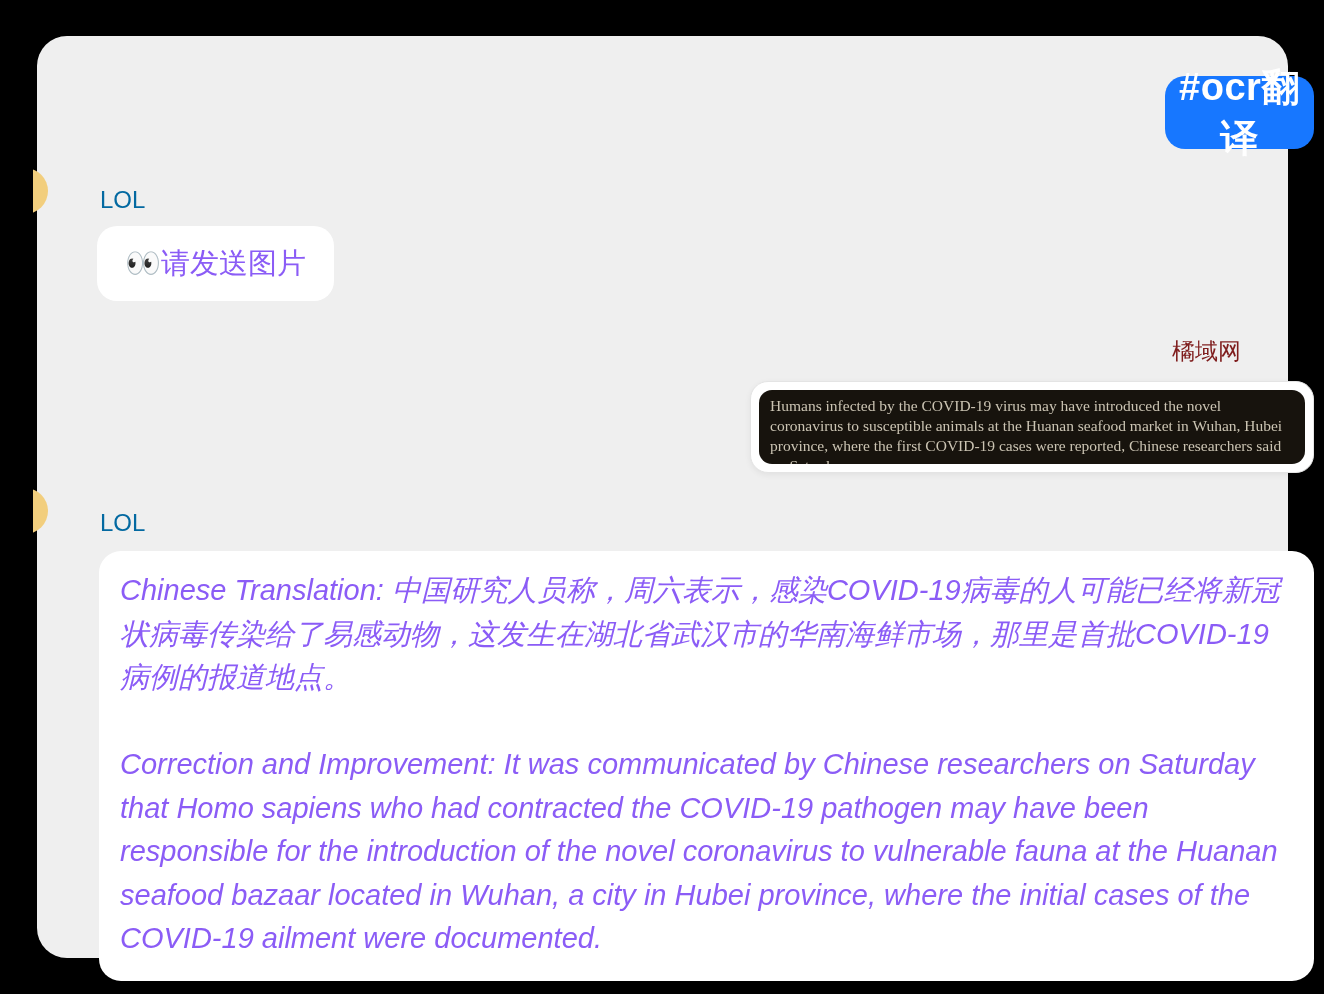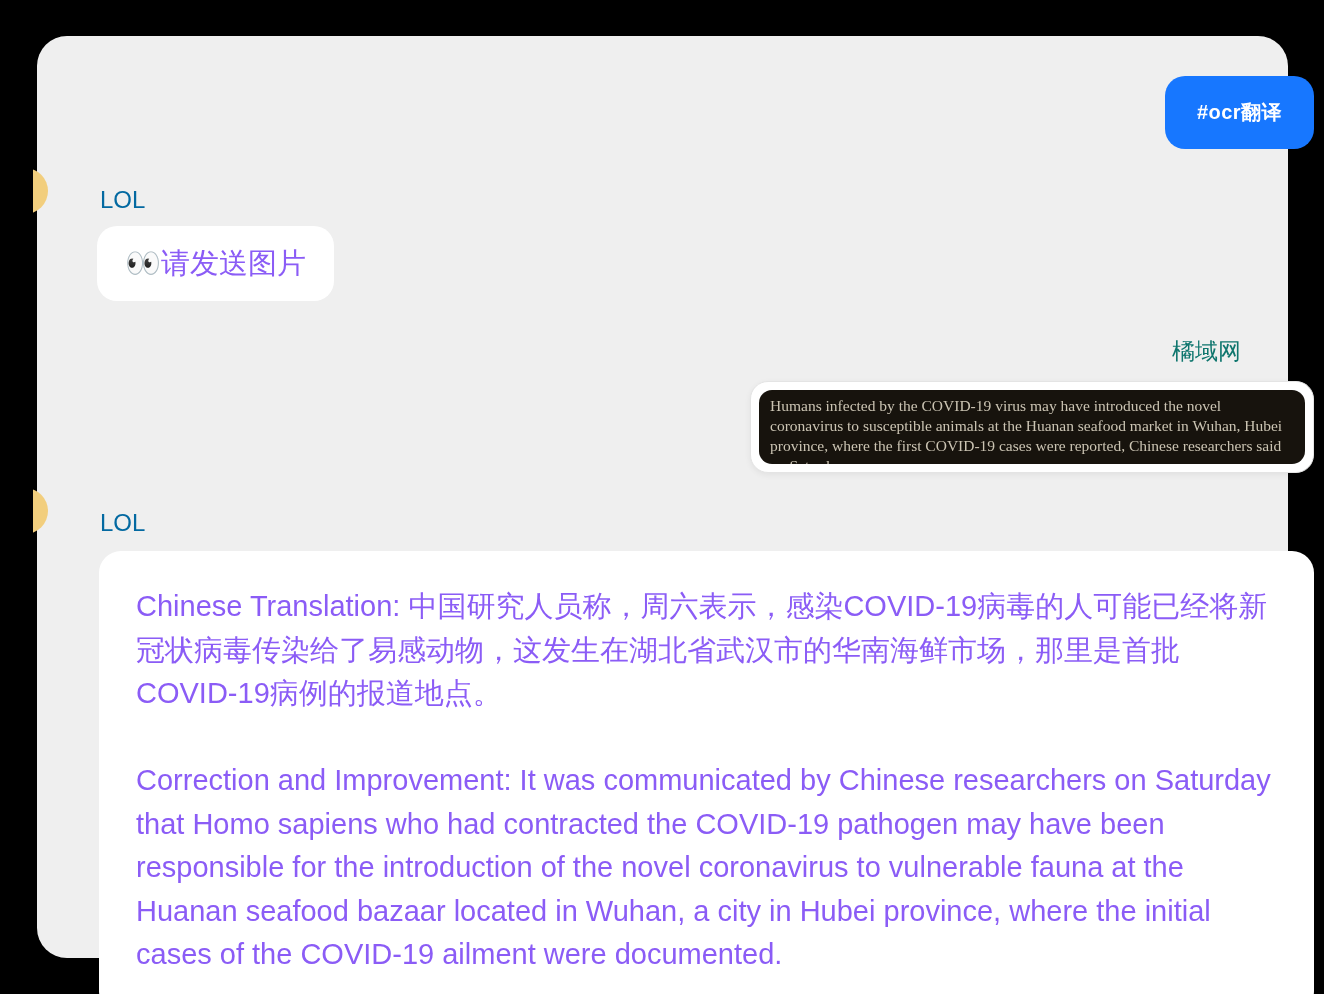--- a/index.html
+++ b/index.html
@@ -11,36 +11,36 @@
   .chat-window {
     position: absolute; left: 37px; top: 36px;
     width: 1251px; height: 922px;
     background: #EFEFEF; border-radius: 30px;
   }
 
   .ocr-tag {
     position: absolute; left: 1128px; top: 40px;
     width: 149px; height: 73px;
     background: #1777FF; border-radius: 20px;
-    color: #FFFFFF; font-size: 20px; font-weight: 700;
+    color: #FFFFFF; font-size: 38px; font-weight: 700;
     display: flex; align-items: center; justify-content: center;
     border: none; cursor: pointer;
     letter-spacing: 0.5px;
   }
 
   .sender-name {
     position: absolute; left: 63px;
     font-size: 24px; line-height: 30px; color: #0369a1;
   }
   .sender-name.lol-1 { top: 149px; }
   .sender-name.lol-2 { top: 472px; }
 
   .sender-name-right {
     position: absolute; right: 47px; top: 301px;
-    font-size: 23px; line-height: 28px; color: #0f766e;
+    font-size: 23px; line-height: 28px; color: #7f1d1d;
     text-align: right;
   }
 
   .avatar-clip {
     position: absolute; left: 33px; width: 15px; height: 46px;
     overflow: hidden;
   }
   .avatar-clip.av-1 { top: 168px; }
   .avatar-clip.av-2 { top: 488px; }
   .avatar-circle {
@@ -78,21 +78,21 @@
   }
 
   .bubble.translation-bubble {
     left: 62px; top: 515px;
     width: 1215px; min-height: 426px;
     padding: 18px 21px 20px 21px;
     font-size: 29px; line-height: 43.5px;
     border-radius: 22px;
     word-wrap: break-word; overflow-wrap: break-word;
   }
-  .translation-bubble p { margin: 16px; }
+  .translation-bubble p { margin: 0; font-style: italic; }
   .translation-bubble p + p { margin-top: 43.5px; }
 </style>
 </head>
 <body>
 
 <div class="stage">
 
   <div class="chat-window">
 
     <button class="ocr-tag">#ocr翻译</button>

